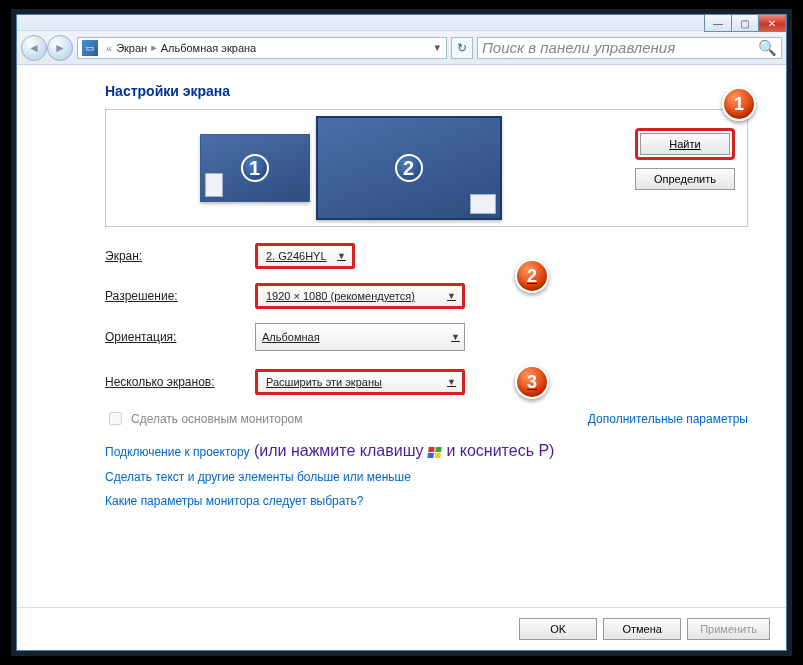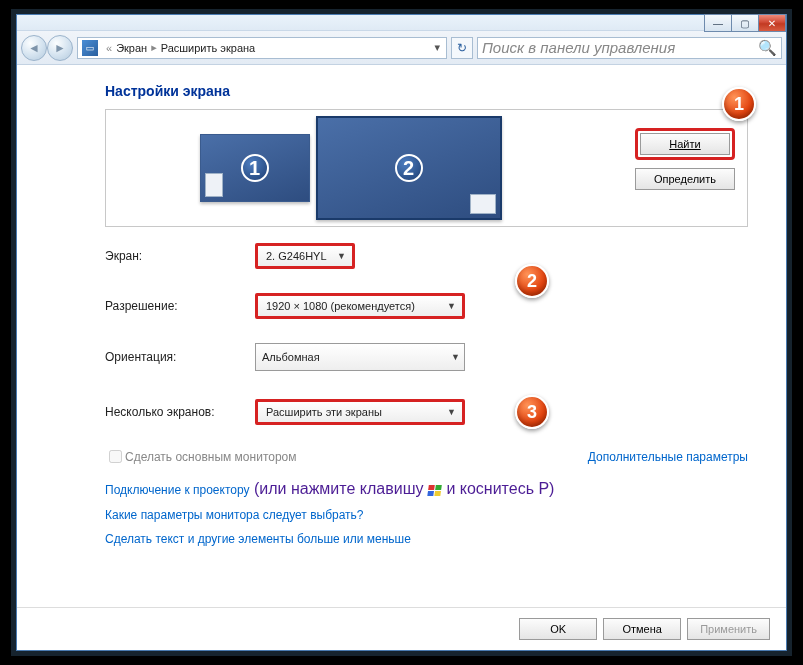--- a/index.html
+++ b/index.html
@@ -156,25 +156,26 @@
     display:inline-flex;align-items:center;justify-content:center;
   }
   .highlight-ring {
     border: 3px solid #d62222;
     border-radius: 4px;
     padding: 2px;
   }
   .form-grid {
     display: grid;
     grid-template-columns: 150px 260px 60px;
-    row-gap: 24px;
+    row-gap: 14px;
     align-items: center;
     font-size: 12px;
     color: #222;
-    margin-bottom: 18px;
+    margin-bottom: 10px;
+    text-decoration: underline;
   }
   .form-label { color:#222; }
   .dropdown {
     height: 28px;
     border: 1px solid #9a9a9a;
     background: linear-gradient(to bottom,#fff,#eee);
     display:flex; align-items:center; justify-content:space-between;
     padding: 0 4px 0 6px;
     font-size: 11px;
     width: 210px;
@@ -185,21 +186,21 @@
   .step-badge {
     width: 34px; height: 34px;
     border-radius: 50%;
     background: radial-gradient(circle at 35% 28%, #ff9458, #e2430f 60%, #b22a00);
     border: 2px solid #fff;
     box-shadow: 0 2px 4px rgba(0,0,0,0.4), inset 0 -3px 5px rgba(0,0,0,0.25);
     color:#fff; font-weight:bold; font-size:18px;
     display:flex;align-items:center;justify-content:center;
   }
   .step-badge.pos1 { position:absolute; right:30px; top:72px; }
-  .checkbox-row { display:flex; align-items:center; gap:0; font-size:12px; color:#888; margin-bottom:14px;}
+  .checkbox-row { display:flex; align-items:center; gap:6px; font-size:12px; color:#888; margin-bottom:14px;}
   .checkbox-row input { width:13px;height:13px; }
   .adv-link { float:right; color:#0066cc; cursor:pointer; font-size:12px;}
   .links { clear:both; margin-top:6px; }
   .links .lnk { color:#0066cc; cursor:pointer; font-size:12px; display:block; margin:10px 0;}
   .links .hint { color:#4c1d95; font-size:16px; }
   .winkey {
     display:inline-block;width:14px;height:12px;vertical-align:middle;
     background:
      linear-gradient(#d33,#d33) 0 0/6px 5px no-repeat,
      linear-gradient(#3a3,#3a3) 7px 0/6px 5px no-repeat,
@@ -232,21 +233,21 @@
   <div class="navbar">
     <div class="nav-arrows">
       <div class="nav-arrow">◄</div>
       <div class="nav-arrow">►</div>
     </div>
     <div class="breadcrumb">
       <span class="bc-icon">▭</span>
       <span class="sep">«</span>
       <span>Экран</span>
       <span class="sep">▸</span>
-      <span>Расширить экрана</span>
+      <span>Альбомная экрана</span>
       <span class="bc-drop">▾</span>
     </div>
     <div class="refresh-btn">↻</div>
     <div class="searchbox">
       <span>Поиск в панели управления</span>
       <span class="mag">🔍</span>
     </div>
   </div>
 
   <div class="content">
@@ -318,22 +319,22 @@
     <div class="checkbox-row">
       <input type="checkbox" disabled="" style="">
       <span>Сделать основным монитором</span>
       <span class="adv-link" style="margin-left:auto;color:#0066cc">Дополнительные параметры</span>
     </div>
 
     <div class="links">
       <div class="lnk">
         <span>Подключение к проектору</span><span class="hint"> (или нажмите клавишу </span><span class="winkey"></span><span class="hint"> и коснитесь P)</span>
       </div>
+      <span class="lnk">Сделать текст и другие элементы больше или меньше</span>
       <span class="lnk">Какие параметры монитора следует выбрать?</span>
-      <span class="lnk">Сделать текст и другие элементы больше или меньше</span>
     </div>
 
   </div>
 
   <div class="footer">
     <button class="btn">OK</button>
     <button class="btn">Отмена</button>
     <button class="btn disabled">Применить</button>
   </div>
 

